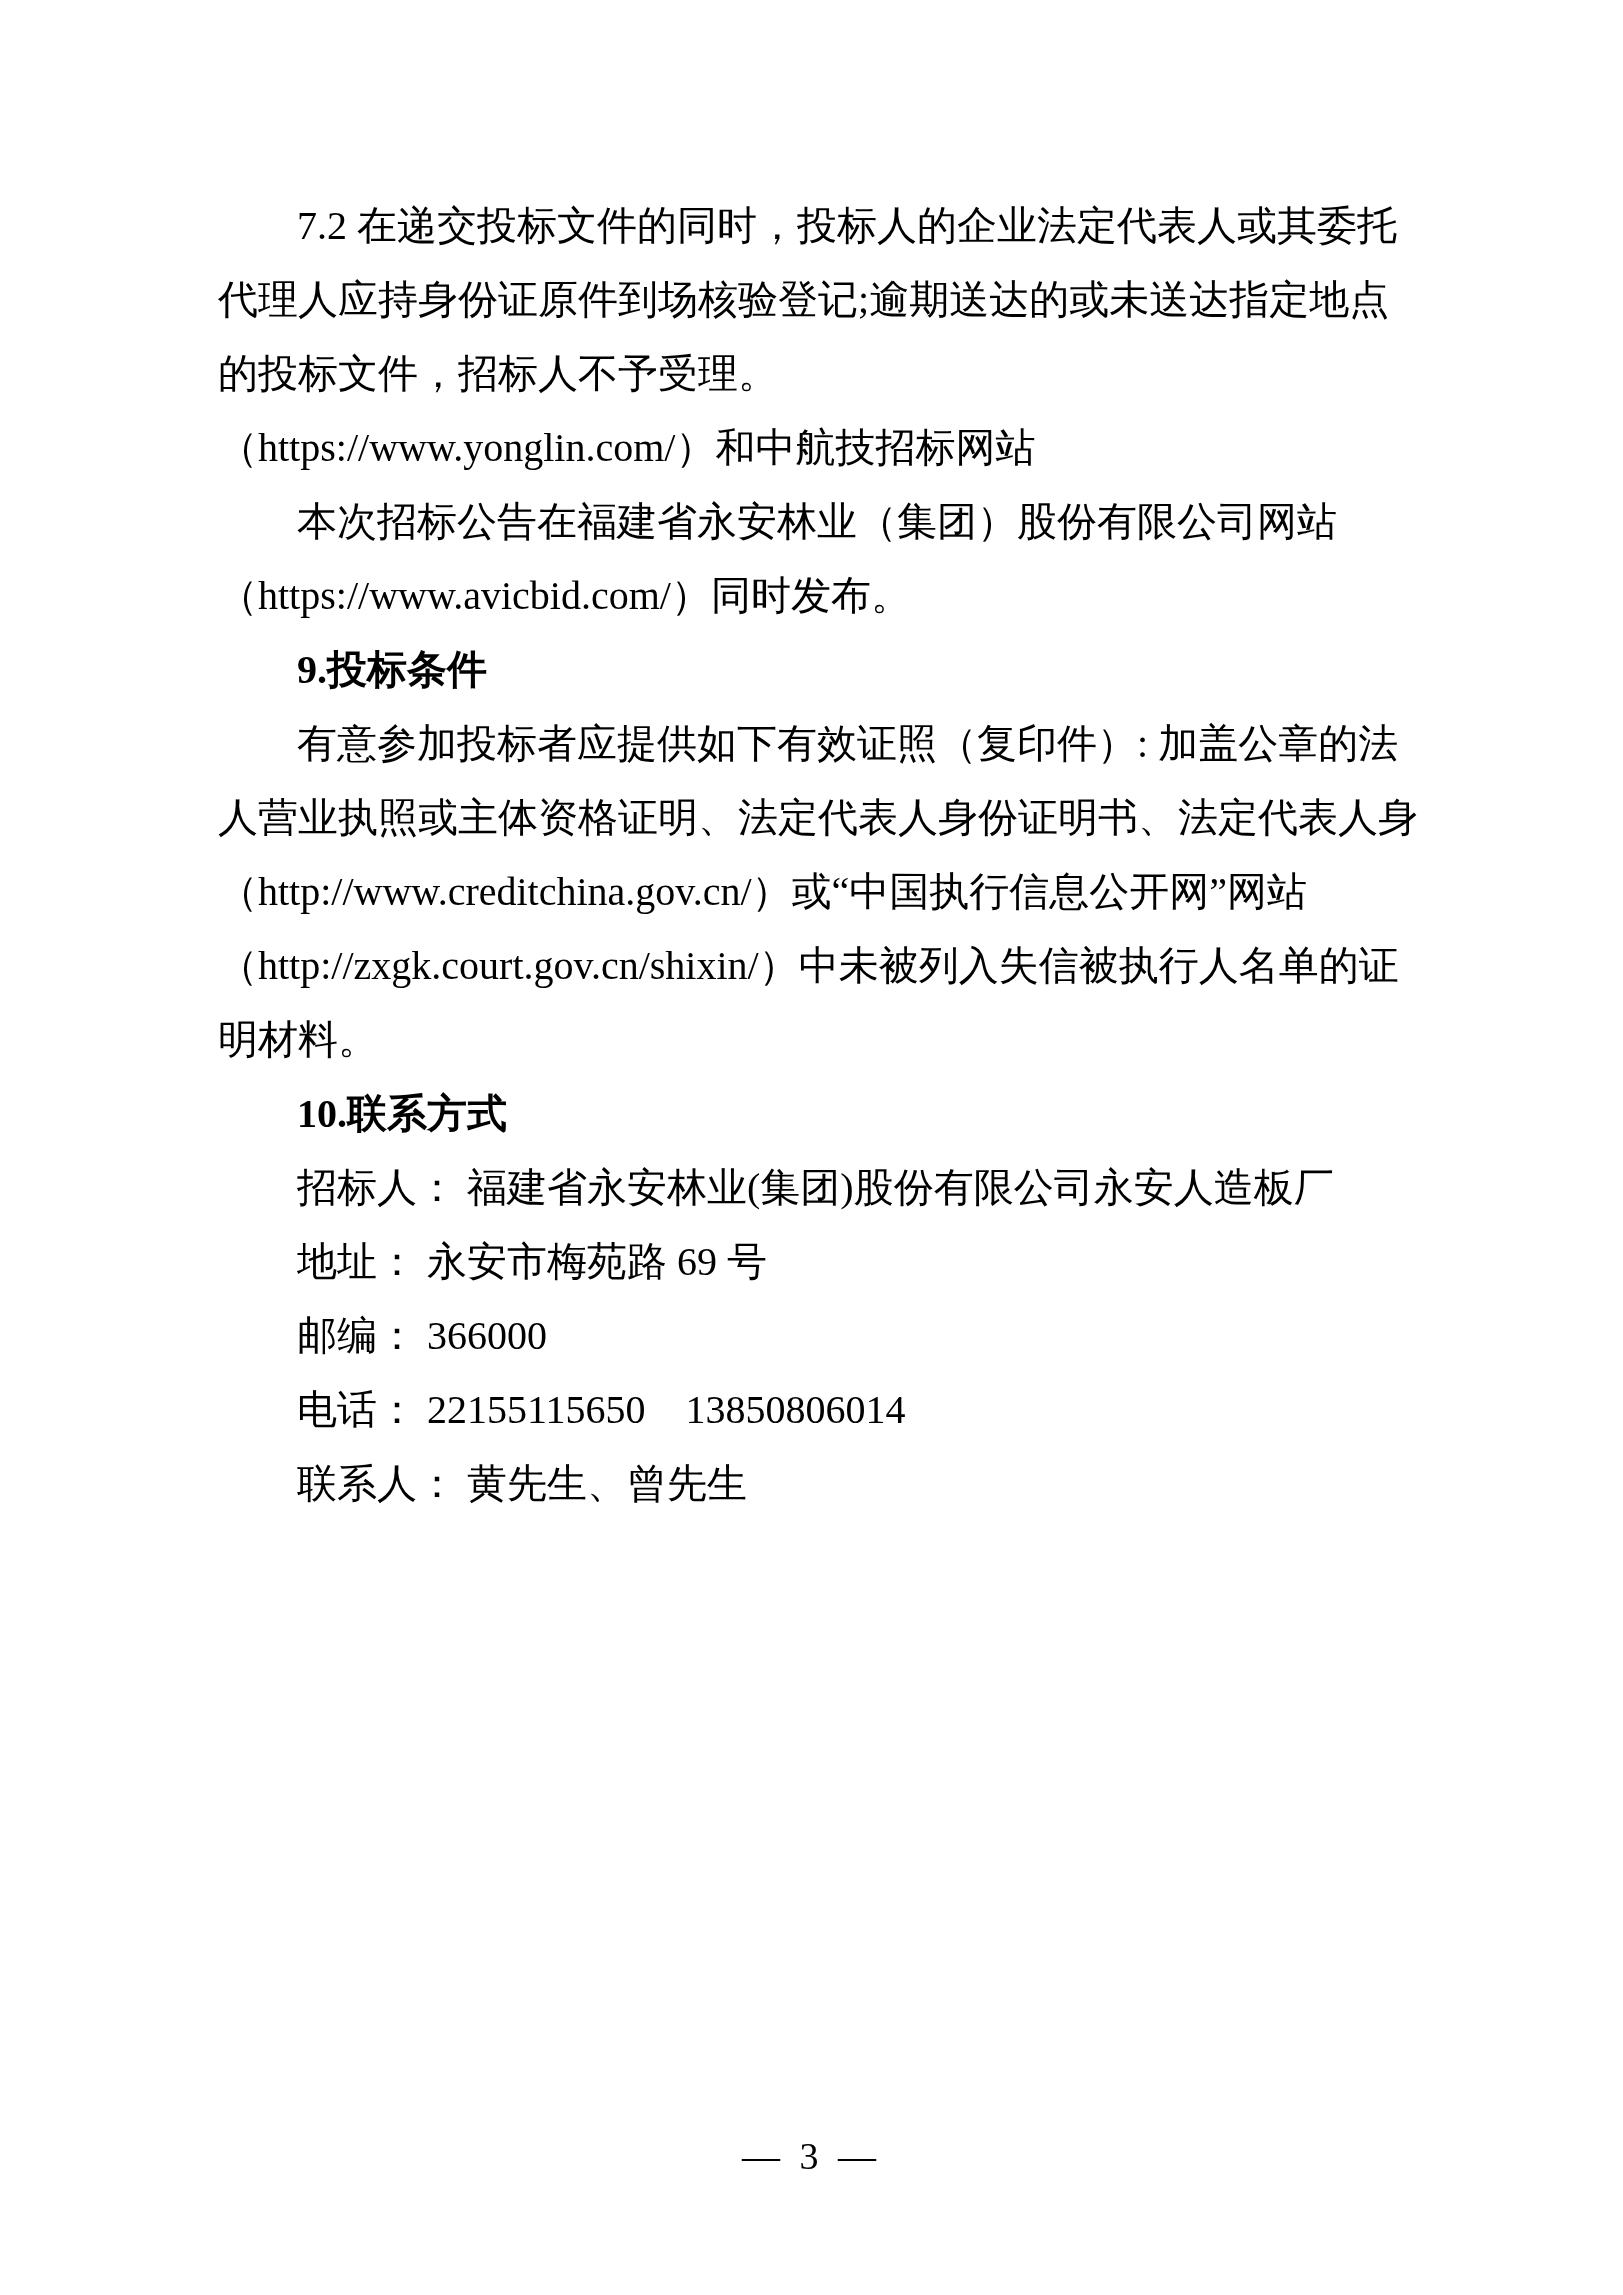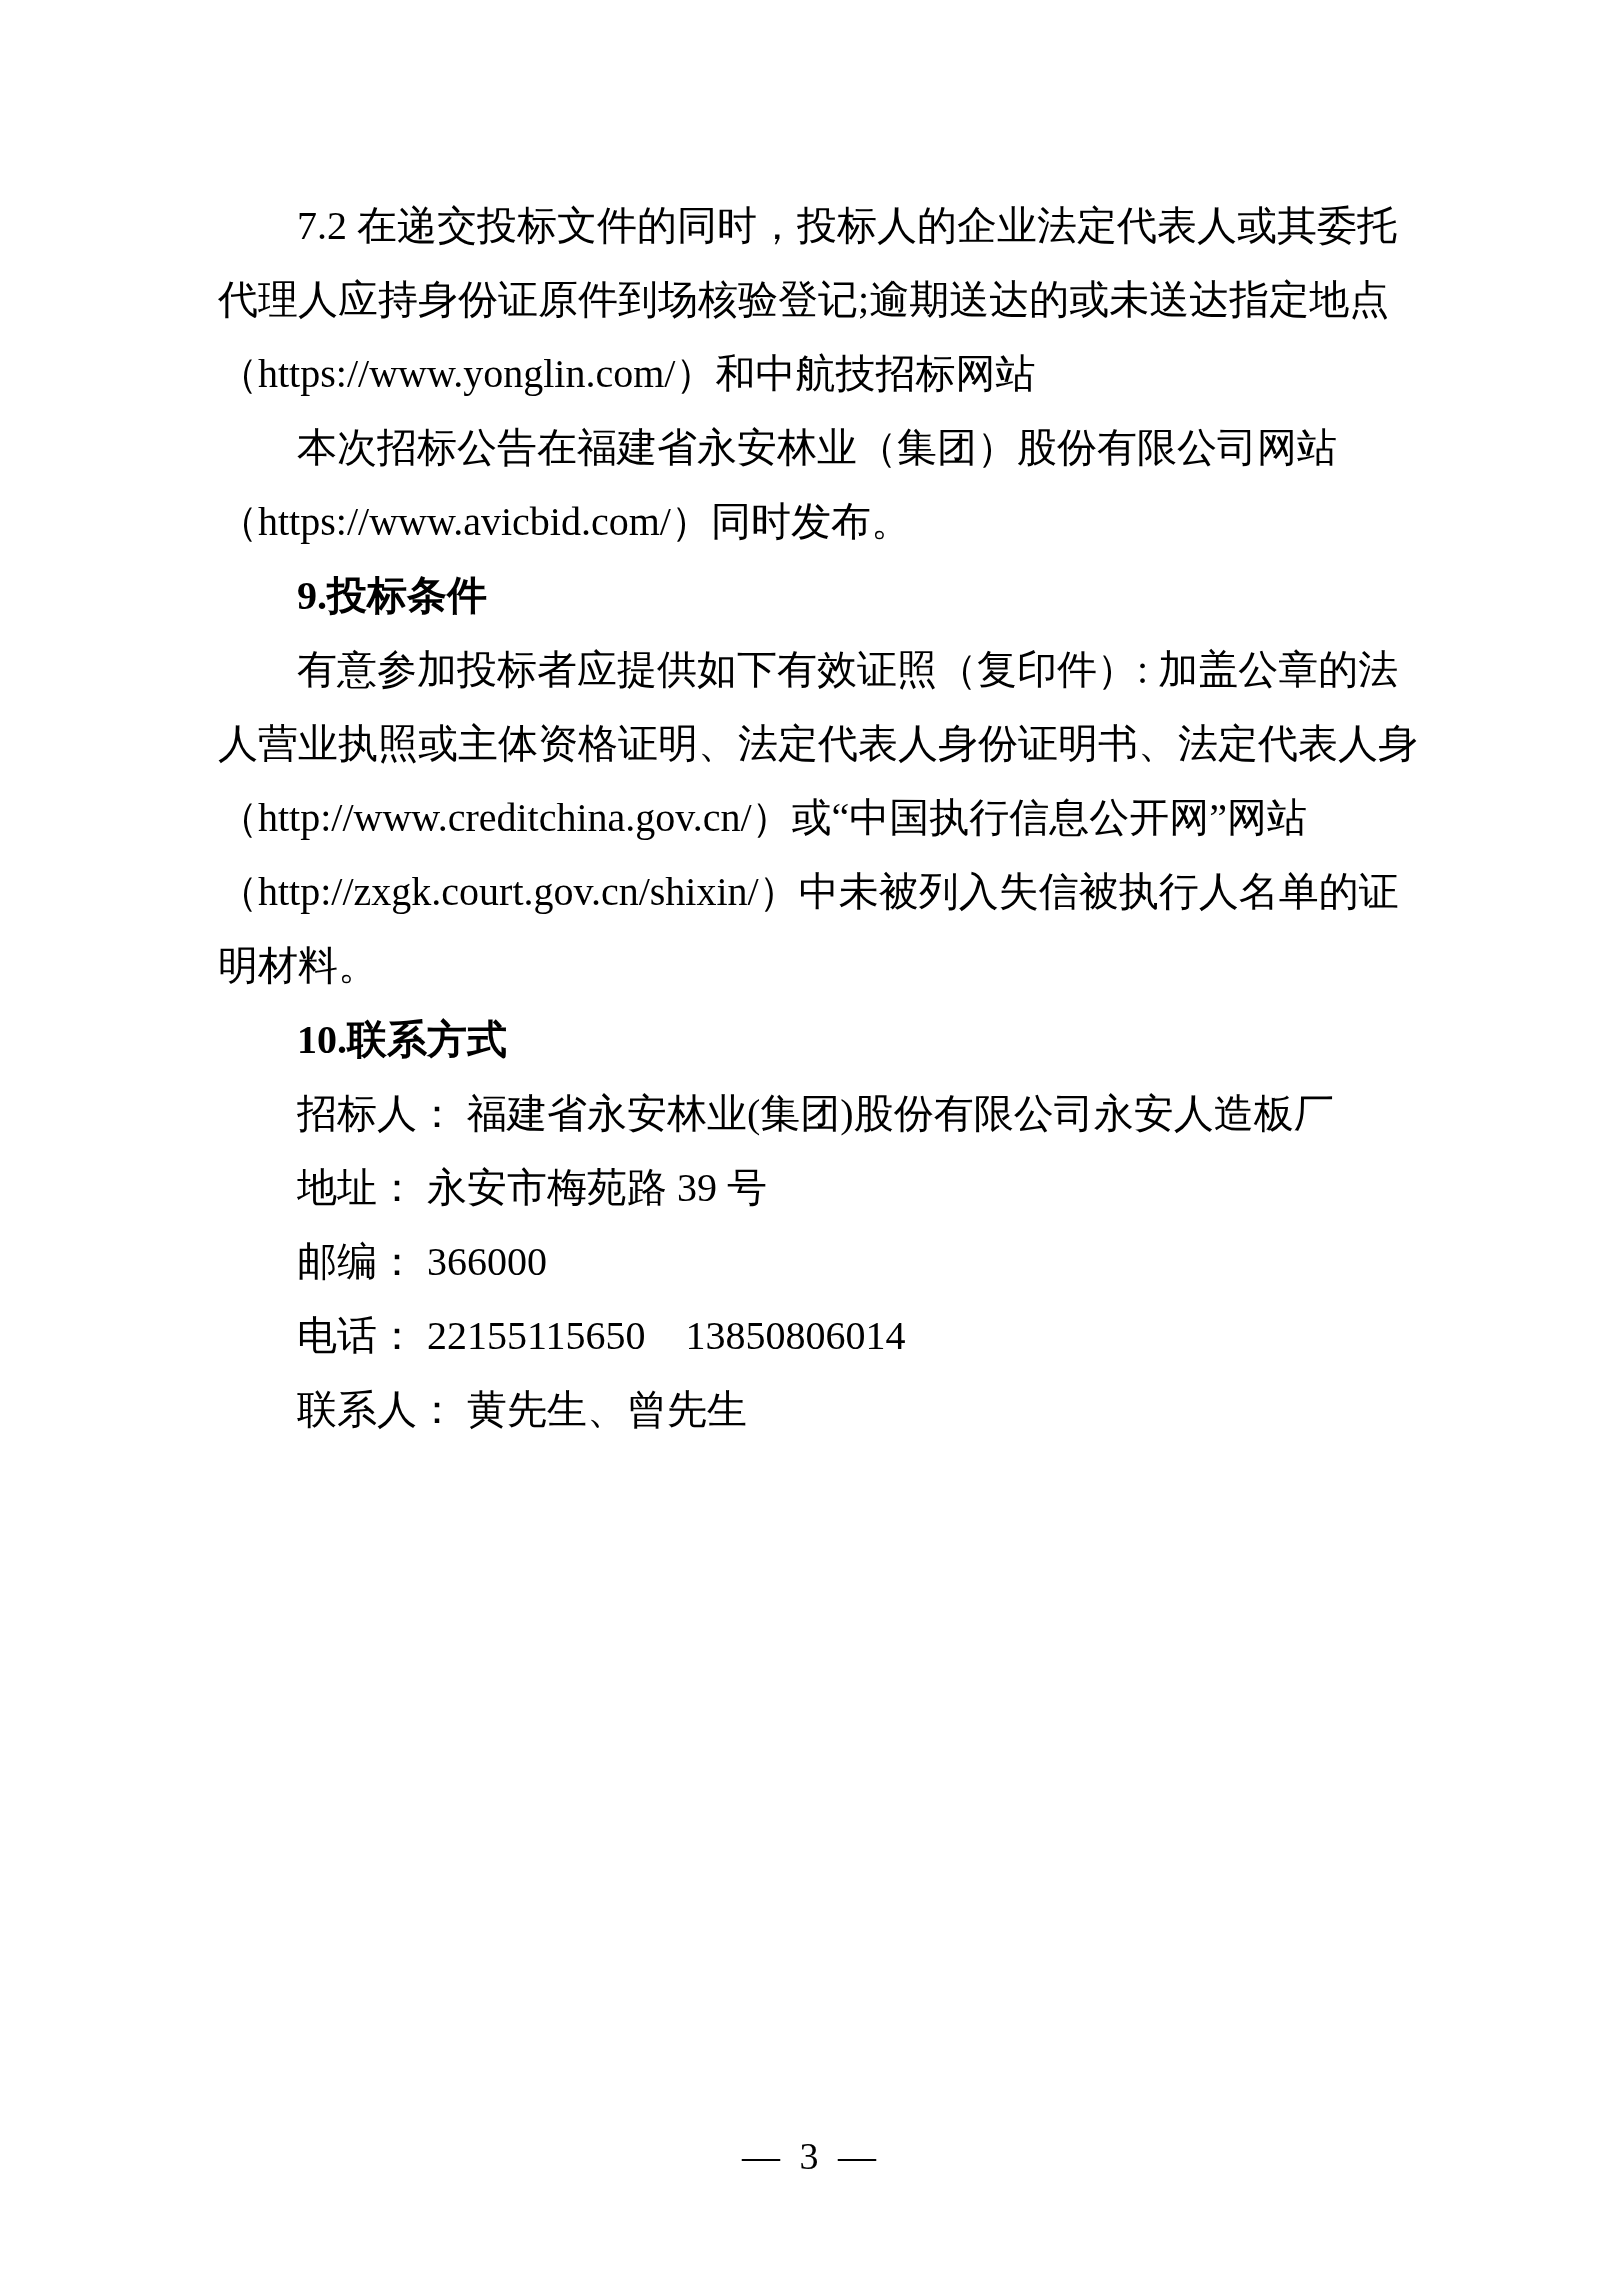--- a/index.html
+++ b/index.html
@@ -60,31 +60,32 @@
     letter-spacing: 5px;
   }
 </style>
 </head>
 <body>
 
 <div class="page">
   <div class="text-block">
     <div class="line indent justify"><span>7.2 </span><span>在</span><span>递</span><span>交</span><span>投</span><span>标</span><span>文</span><span>件</span><span>的</span><span>同</span><span>时</span><span>，</span><span>投</span><span>标</span><span>人</span><span>的</span><span>企</span><span>业</span><span>法</span><span>定</span><span>代</span><span>表</span><span>人</span><span>或</span><span>其</span><span>委</span><span>托</span></div>
     <div class="line justify"><span>代</span><span>理</span><span>人</span><span>应</span><span>持</span><span>身</span><span>份</span><span>证</span><span>原</span><span>件</span><span>到</span><span>场</span><span>核</span><span>验</span><span>登</span><span>记</span><span>;</span><span>逾</span><span>期</span><span>送</span><span>达</span><span>的</span><span>或</span><span>未</span><span>送</span><span>达</span><span>指</span><span>定</span><span>地</span><span>点</span></div>
+    <div class="line">的投标文件，招标人不予受理。</div>
     <div class="line">（https://www.yonglin.com/）和中航技招标网站</div>
     <div class="line indent">本次招标公告在福建省永安林业（集团）股份有限公司网站</div>
     <div class="line">（https://www.avicbid.com/）同时发布。</div>
     <div class="line indent bold">9.投标条件</div>
     <div class="line indent justify"><span>有</span><span>意</span><span>参</span><span>加</span><span>投</span><span>标</span><span>者</span><span>应</span><span>提</span><span>供</span><span>如</span><span>下</span><span>有</span><span>效</span><span>证</span><span>照</span><span>（</span><span>复</span><span>印</span><span>件</span><span>）</span><span>: </span><span>加</span><span>盖</span><span>公</span><span>章</span><span>的</span><span>法</span></div>
     <div class="line justify"><span>人</span><span>营</span><span>业</span><span>执</span><span>照</span><span>或</span><span>主</span><span>体</span><span>资</span><span>格</span><span>证</span><span>明</span><span>、</span><span>法</span><span>定</span><span>代</span><span>表</span><span>人</span><span>身</span><span>份</span><span>证</span><span>明</span><span>书</span><span>、</span><span>法</span><span>定</span><span>代</span><span>表</span><span>人</span><span>身</span></div>
     <div class="line">（http://www.creditchina.gov.cn/）或“中国执行信息公开网”网站</div>
     <div class="line justify"><span>（</span><span>http://zxgk.court.gov.cn/shixin/</span><span>）</span><span>中</span><span>未</span><span>被</span><span>列</span><span>入</span><span>失</span><span>信</span><span>被</span><span>执</span><span>行</span><span>人</span><span>名</span><span>单</span><span>的</span><span>证</span></div>
     <div class="line">明材料。</div>
     <div class="line indent bold">10.联系方式</div>
     <div class="line indent">招标人： 福建省永安林业(集团)股份有限公司永安人造板厂</div>
-    <div class="line indent">地址： 永安市梅苑路 39 号</div>
+    <div class="line indent">地址： 永安市梅苑路 69 号</div>
     <div class="line indent">邮编： 366000</div>
     <div class="line indent">电话： 22155115650    13850806014</div>
     <div class="line indent">联系人： 黄先生、曾先生</div>
   </div>
   <div class="page-number">— 3 —</div>
 </div>
 
 
 </body></html>

